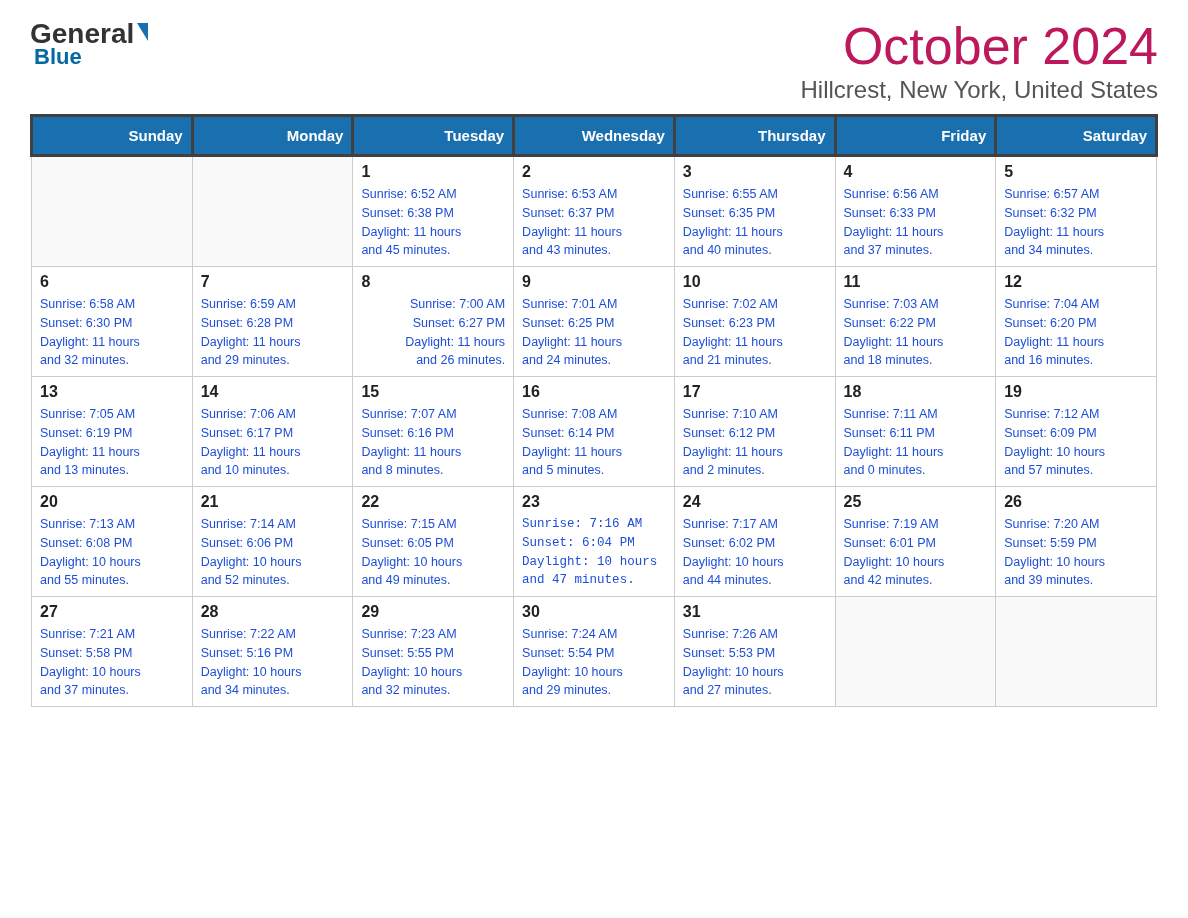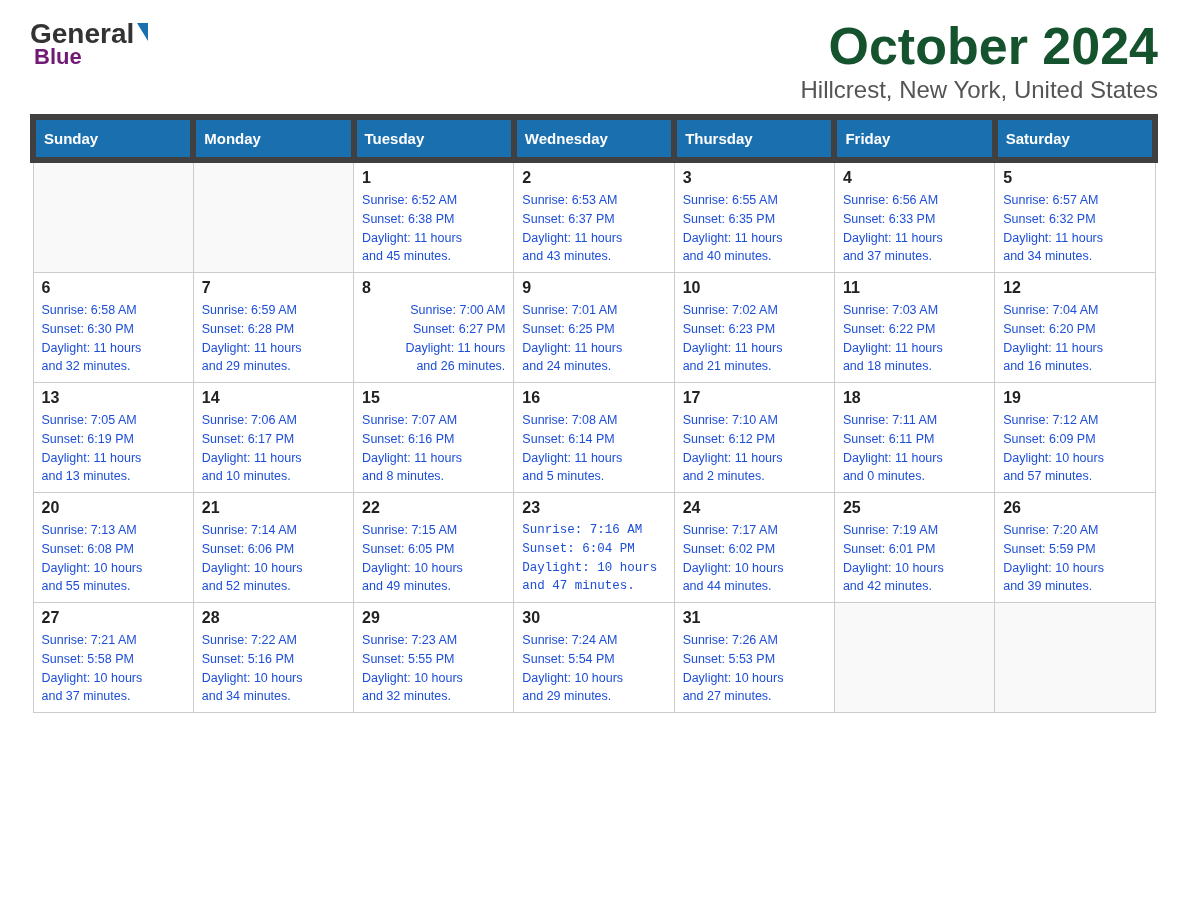--- a/index.html
+++ b/index.html
@@ -21,53 +21,53 @@
       flex-direction: column;
       align-items: flex-start;
     }
     .logo-text {
       font-size: 28px;
       font-weight: bold;
       color: #333;
       line-height: 1;
     }
     .logo-line2 {
-      color: #701a75;
+      color: #0369a1;
       font-size: 22px;
       font-weight: bold;
       margin-top: -4px;
       padding-left: 4px;
     }
     .title-section {
       text-align: right;
     }
     .month-title {
       font-size: 52px;
-      font-weight: bold;
-      color: #14532d;
+      font-weight: normal;
+      color: #be185d;
       line-height: 1;
     }
     .location {
       font-size: 24px;
       color: #555;
       margin-top: 4px;
     }
     .calendar {
       width: 100%;
       border-collapse: collapse;
       margin-top: 10px;
     }
     .calendar th {
       background-color: #1a6faf;
       color: #fff;
       padding: 10px 8px;
-      text-align: left;
+      text-align: right;
       font-size: 15px;
       font-weight: bold;
-      border: 6px solid #404040;
+      border: 3px solid #404040;
     }
     .calendar td {
       border: 1px solid #ccc;
       vertical-align: top;
       padding: 6px 8px;
       width: 14.28%;
       min-height: 100px;
     }
     .day-number {
       font-size: 16px;

